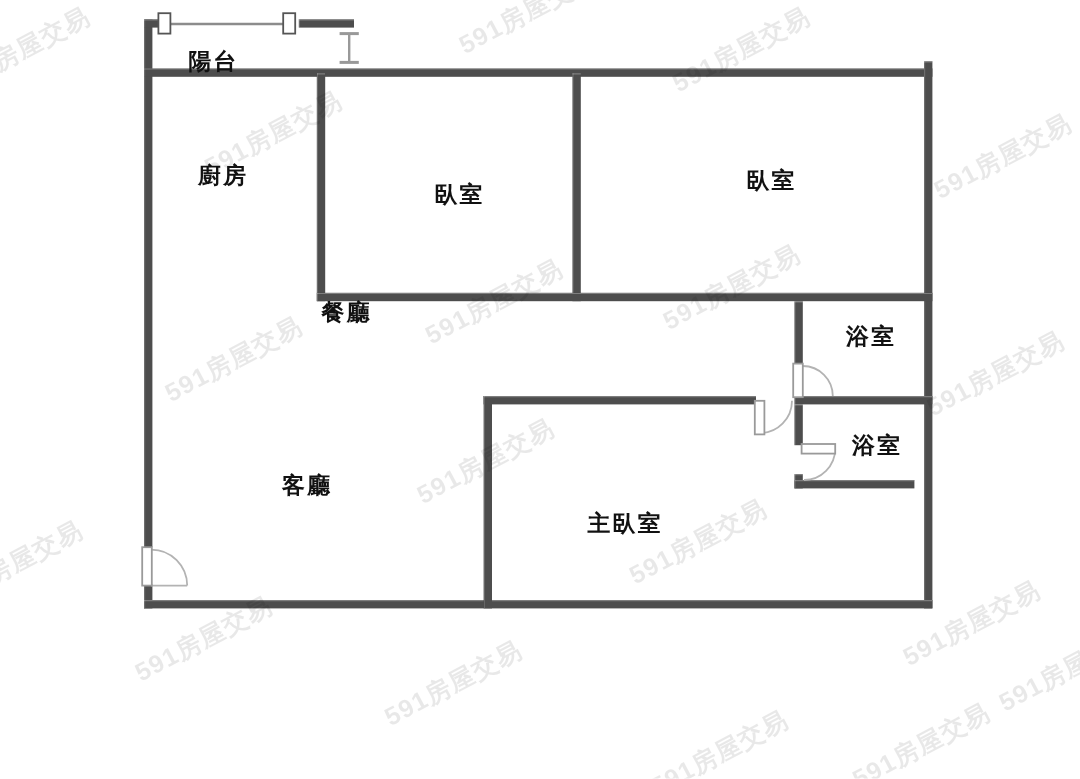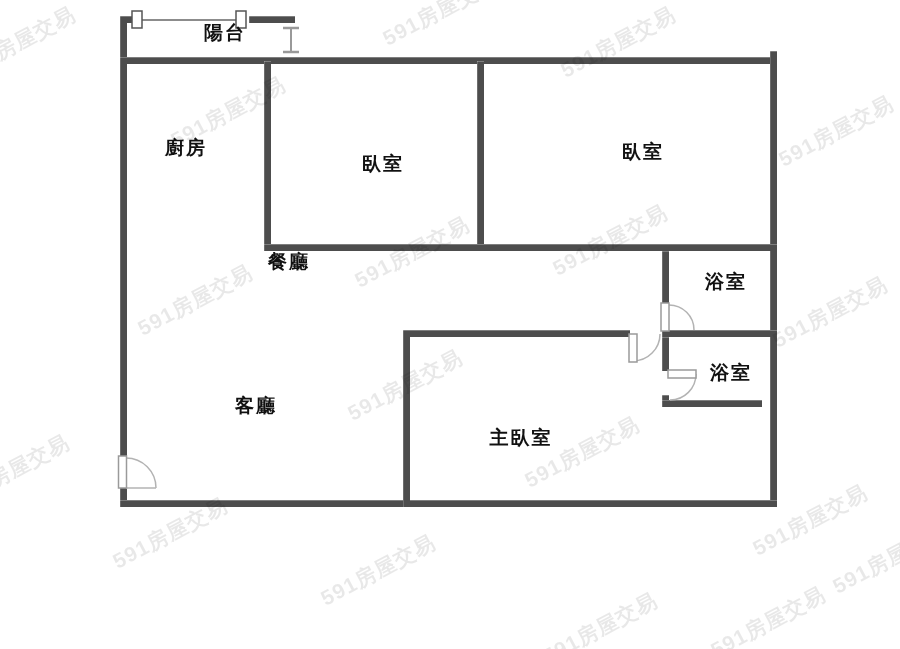--- a/index.html
+++ b/index.html
@@ -75,21 +75,21 @@
       <path d="M 633 361 A 27 27 0 0 0 660 334" fill="none" stroke="#b3b3b3" stroke-width="1.5"></path>
       <rect x="629" y="334" width="8" height="28" fill="#ffffff" stroke="#9a9a9a" stroke-width="1.5"></rect>
     </g>
 
     <g>
       <path d="M 696 374 A 26 26 0 0 1 670 400" fill="none" stroke="#b3b3b3" stroke-width="1.5"></path>
       <rect x="668" y="370" width="28" height="8" fill="#ffffff" stroke="#9a9a9a" stroke-width="1.5"></rect>
     </g>
   </svg>
 
-  <div class="room-label" style="left:178px; top:32px;margin-left:47px;">陽台</div>
+  <div class="room-label" style="left:178px; top:52px;">陽台</div>
   <div class="room-label" style="left:186px; top:147px;text-align:center;">廚房</div>
   <div class="room-label" style="left:383px; top:163px;">臥室</div>
   <div class="room-label" style="left:643px; top:151px;">臥室</div>
   <div class="room-label" style="left:289px; top:261px;">餐廳</div>
   <div class="room-label" style="left:726px; top:281px;">浴室</div>
   <div class="room-label" style="left:731px; top:372px;">浴室</div>
   <div class="room-label" style="left:256px; top:405px;">客廳</div>
   <div class="room-label" style="left:521px; top:437px;">主臥室</div>
 
   <span class="wm" style="left:18px;  top:42px;">591房屋交易</span>

